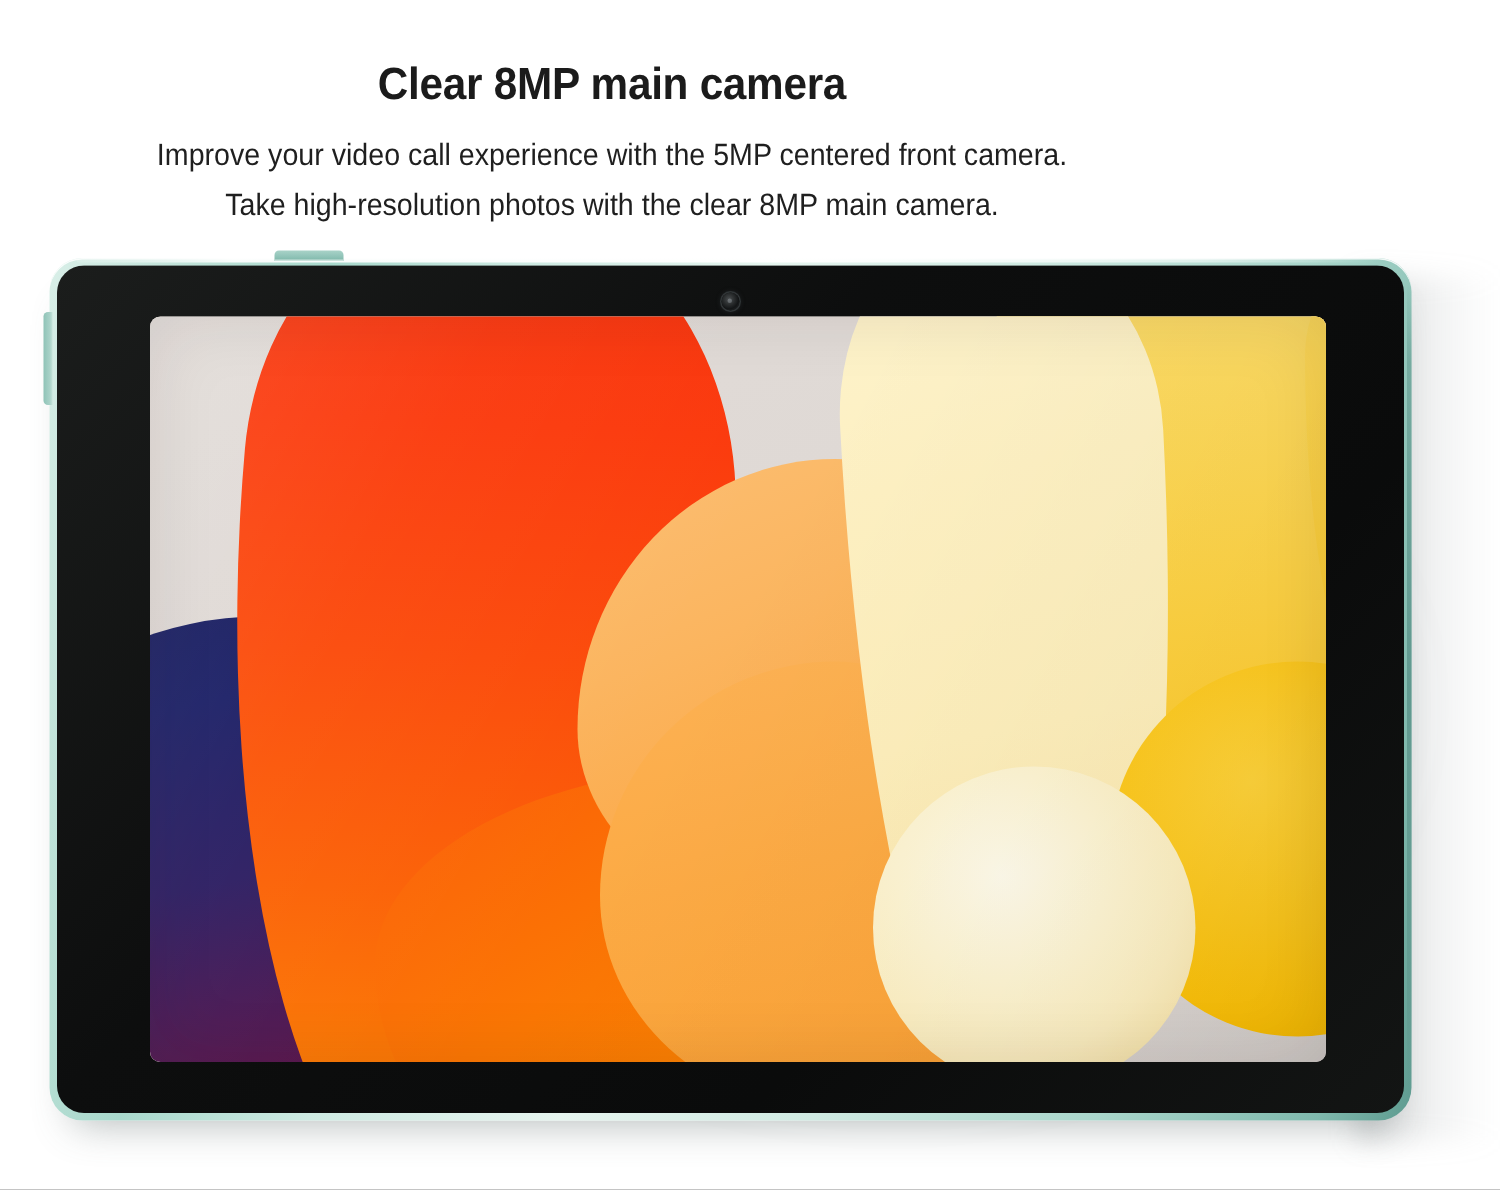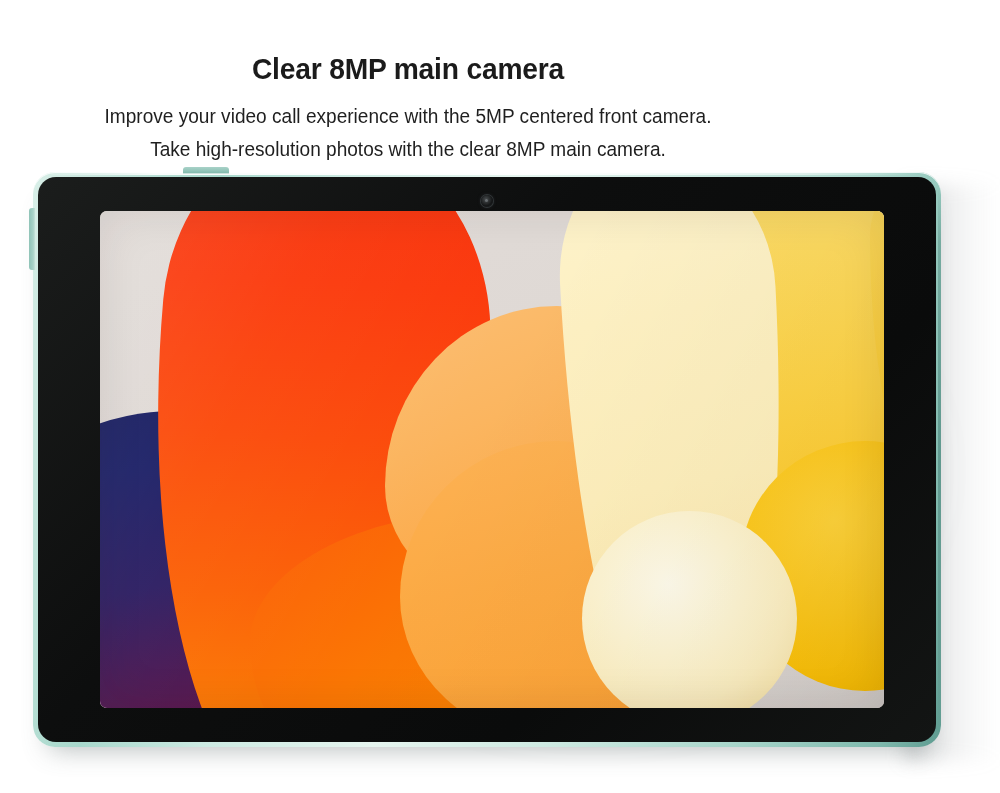--- a/index.html
+++ b/index.html
@@ -17,21 +17,20 @@
     -webkit-font-smoothing: antialiased;
   }
 
   
   .copy-block {
     position: absolute;
     left: 0;
     top: 0;
     width: 816px;
     text-align: center;
-    margin-top: 12px;
   }
   .headline {
     margin: 0;
     padding-top: 38px;
     font-size: 30px;
     font-weight: 700;
     letter-spacing: -0.2px;
     color: #1b1b1b;
     line-height: 1.25;
     transform: scaleX(0.94);

